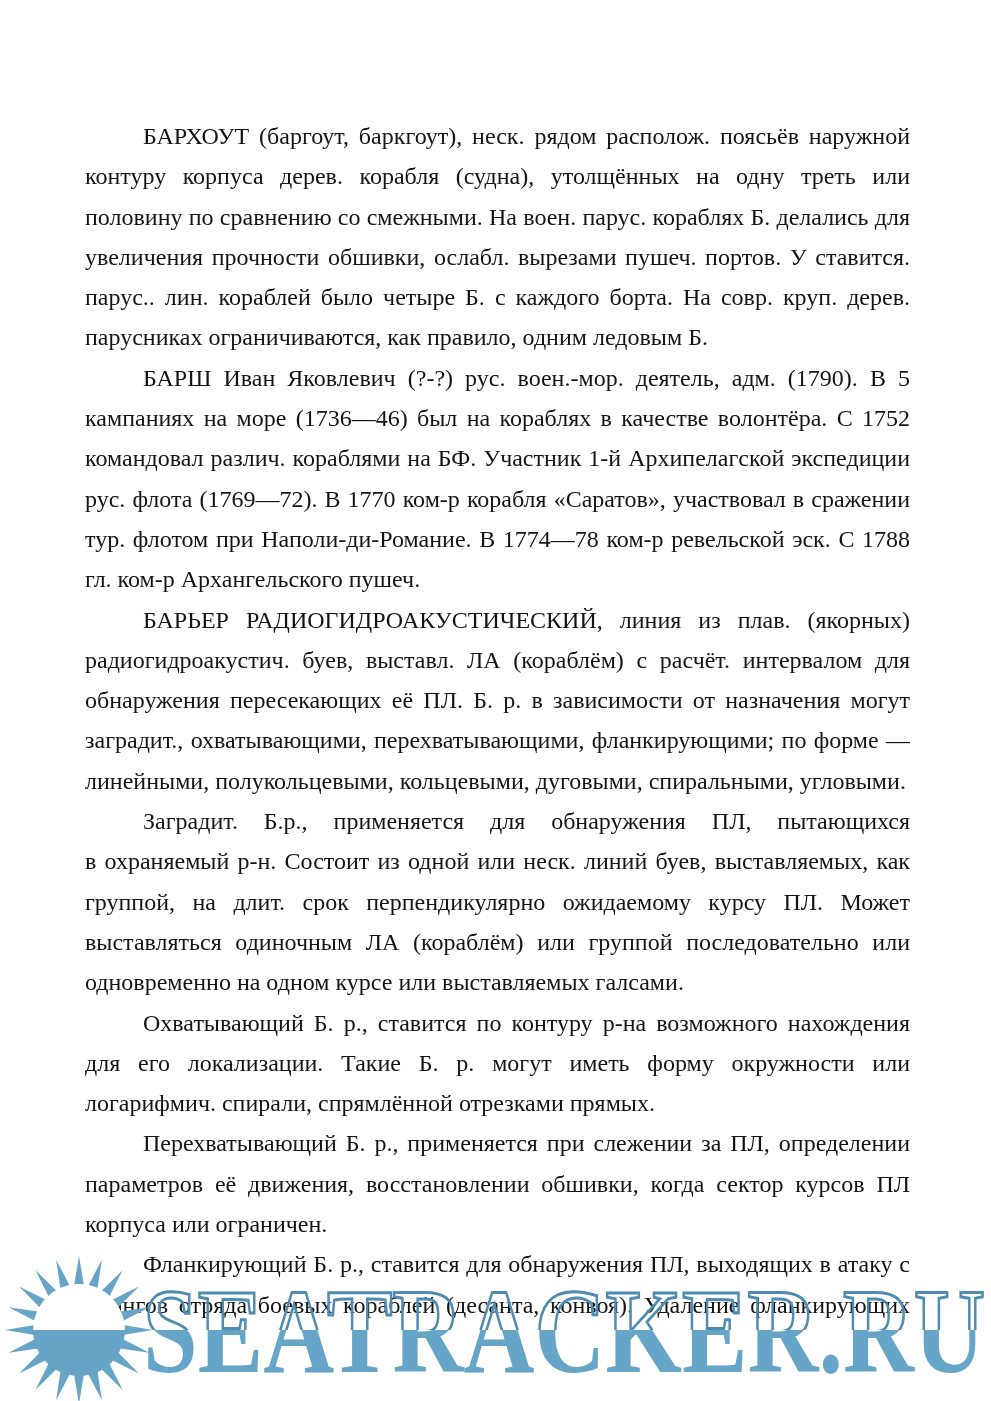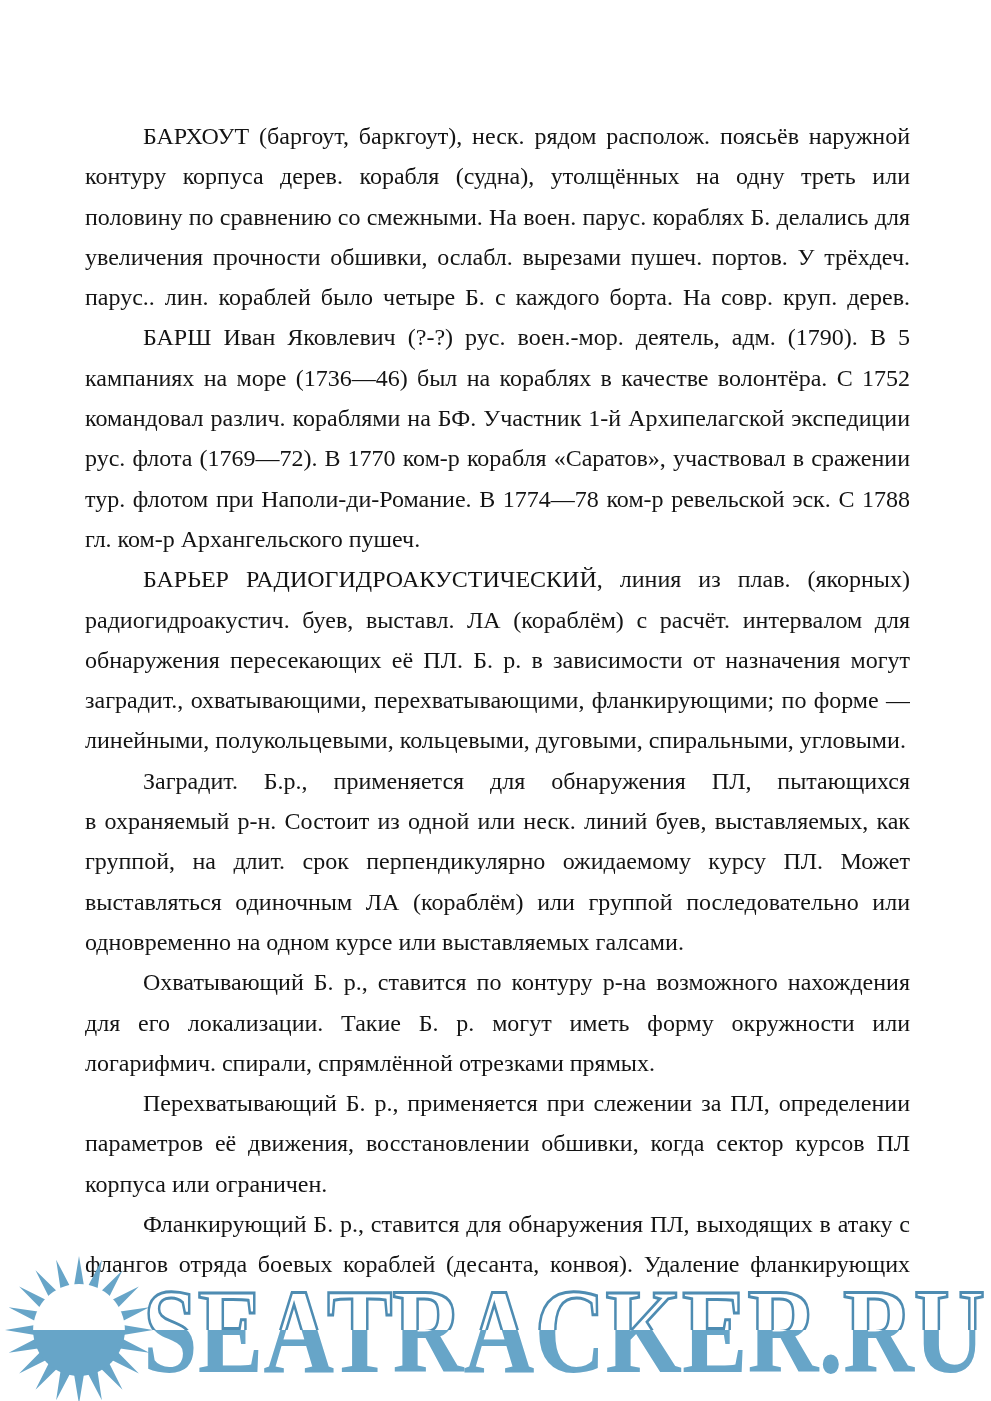--- a/index.html
+++ b/index.html
@@ -42,22 +42,23 @@
 </style>
 </head>
 <body>
 
 <div class="doc">
 
   <div class="para">
     <div class="ln ind">БАРХОУТ (баргоут, баркгоут), неск. рядом располож. поясьёв наружной</div>
     <div class="ln">контуру корпуса дерев. корабля (судна), утолщённых на одну треть или</div>
     <div class="ln">половину по сравнению со смежными. На воен. парус. кораблях Б. делались для</div>
-    <div class="ln">увеличения прочности обшивки, ослабл. вырезами пушеч. портов. У трёхдеч.</div>
+    <div class="ln">увеличения прочности обшивки, ослабл. вырезами пушеч. портов. У ставится.</div>
     <div class="ln">парус.. лин. кораблей было четыре Б. с каждого борта. На совр. круп. дерев.</div>
+    <div class="ln end">парусниках ограничиваются, как правило, одним ледовым Б.</div>
   </div>
 
   <div class="para">
     <div class="ln ind">БАРШ Иван Яковлевич (?-?) рус. воен.-мор. деятель, адм. (1790). В 5</div>
     <div class="ln">кампаниях на море (1736—46) был на кораблях в качестве волонтёра. С 1752</div>
     <div class="ln">командовал различ. кораблями на БФ. Участник 1-й Архипелагской экспедиции</div>
     <div class="ln">рус. флота (1769—72). В 1770 ком-р корабля «Саратов», участвовал в сражении с</div>
     <div class="ln">тур. флотом при Наполи-ди-Романие. В 1774—78 ком-р ревельской эск. С 1788</div>
     <div class="ln end">гл. ком-р Архангельского пушеч.</div>
   </div>

